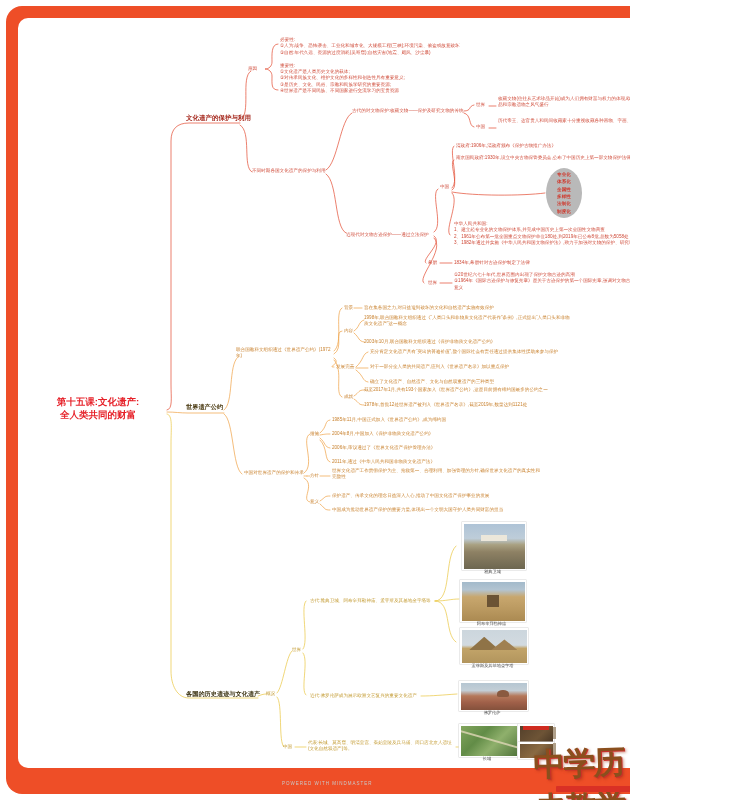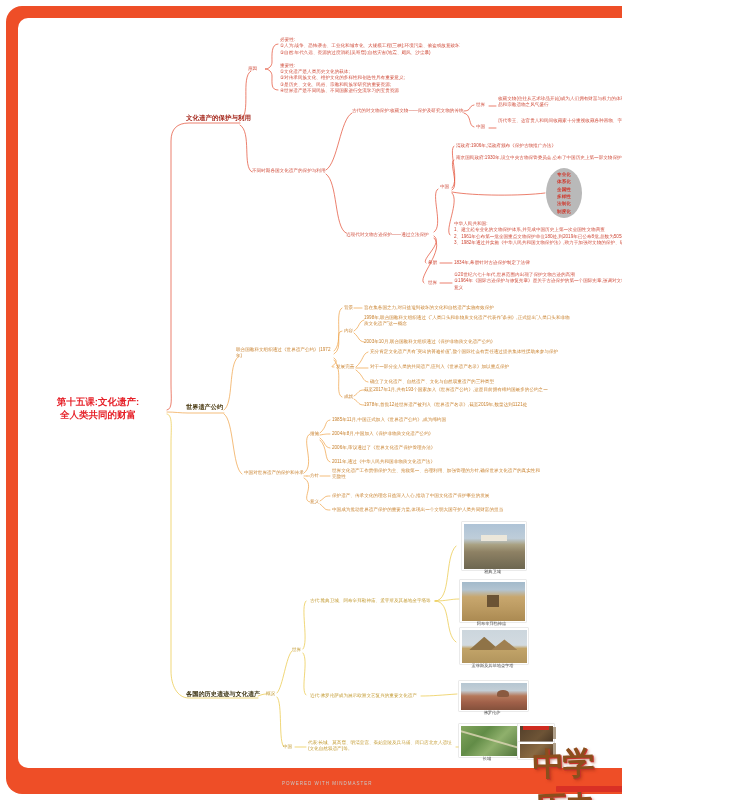--- a/index.html
+++ b/index.html
@@ -1,17 +1,17 @@
 <!DOCTYPE html>
 <html><head>
 <meta charset="utf-8">
 <style>
   html,body{margin:0;padding:0;background:#fff;}
   #stage{position:relative;width:622px;height:800px;background:#fff;overflow:hidden;
-         font-family:"Liberation Sans","DejaVu Sans",sans-serif;}
+         font-family:"Liberation Sans","DejaVu Sans",sans-serif;padding-left:8px;}
   #frame{position:absolute;left:6px;top:6px;width:723px;height:788px;background:#ee4e27;border-radius:16px;}
   #panel{position:absolute;left:18px;top:18px;width:699px;height:750px;background:#ffffff;border-radius:10px;}
   #links{position:absolute;left:0;top:0;width:735px;height:800px;pointer-events:none;}
   .nd{position:absolute;white-space:nowrap;}
   .w{white-space:normal;}
   .pre{white-space:pre-line;}
   .root{font-size:9.5px;line-height:13px;font-weight:bold;color:#e62129;text-align:center;}
   .lb1{font-size:6.5px;font-weight:bold;color:#a5281d;}
   .lb2{font-size:6.2px;font-weight:bold;color:#4a3a12;}
   .lb3{font-size:6.2px;font-weight:bold;color:#3e3514;}

